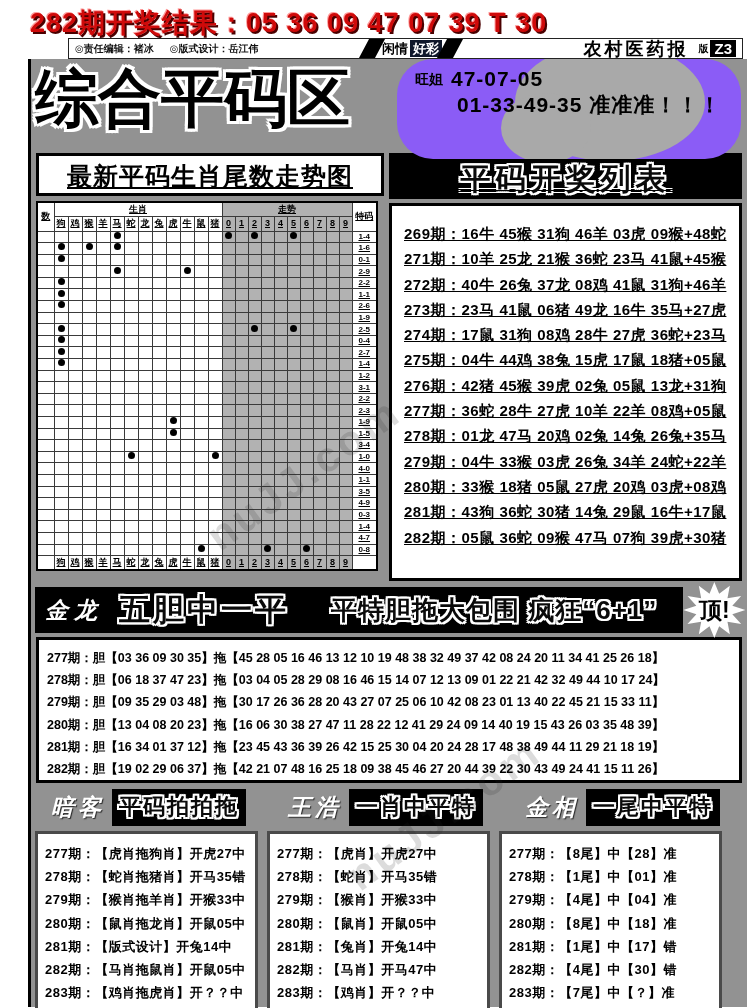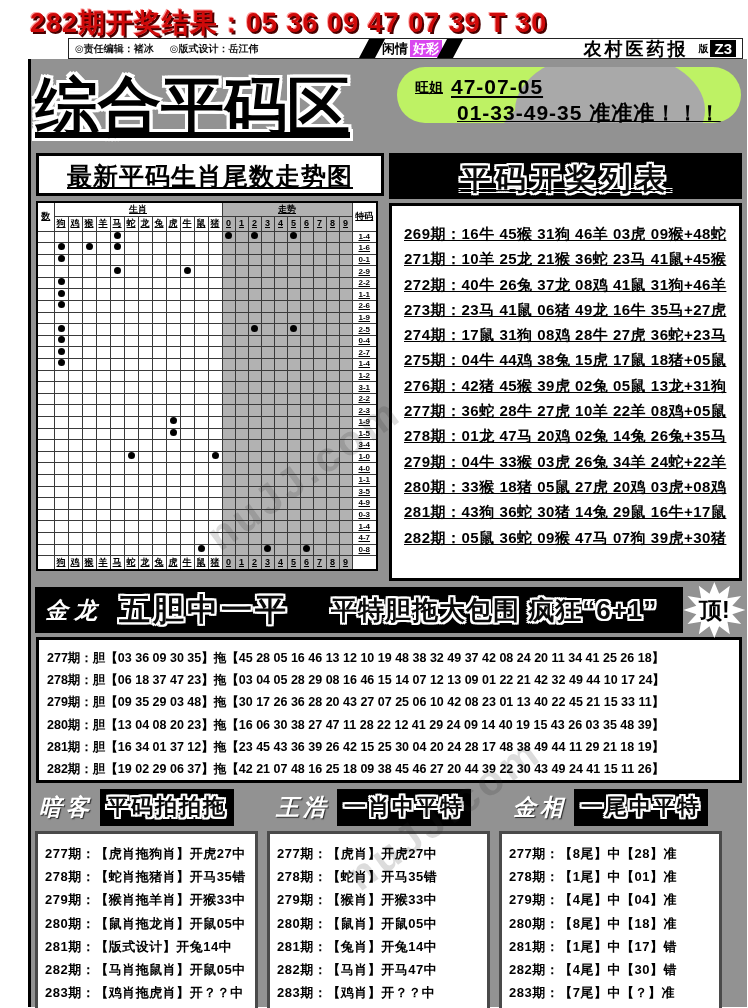--- a/index.html
+++ b/index.html
@@ -19,41 +19,41 @@
   
   .header-bar {
     margin:1px 5px 0 68px; height:21px; border:1px solid #222;
     background:#fff; display:flex; align-items:center; padding:0 6px;
     font-size:10px; position:relative;
   }
   .credits { display:flex; gap:16px; color:#111; font-weight:bold; }
   .masthead { position:absolute; left:295px; top:0; height:19px; display:flex; align-items:center; }
   .mh-wedge { width:16px; height:19px; background:#000; transform:skewX(-28deg); }
   .mh-left { font-size:13px; font-weight:bold; color:#000; padding:0 2px; }
-  .mh-right { font-size:13px; font-weight:bold; color:#fff; background:#d946ef; padding:0 3px; height:17px; line-height:17px; }
+  .mh-right { font-size:13px; font-weight:bold; color:#fff; background:#0f172a; padding:0 3px; height:17px; line-height:17px; }
   .paper-name { margin-left:auto; font-family:"Liberation Serif","DejaVu Serif",serif; font-weight:bold; font-size:18px; letter-spacing:3px; white-space:nowrap; }
   .edition { display:flex; align-items:center; margin-left:10px; }
   .edition-prefix { font-size:10px; font-weight:bold; margin-right:2px; }
   .edition-box { background:#000; color:#fff; font-size:15px; font-weight:bold; padding:0 4px; line-height:17px; }
   
   .main {
     margin-left:28px; width:719px; height:948px;
     background:#929292; border-left:3px solid #000; position:relative;
   }
   
-  .title-row { display:flex; align-items:flex-start; height:92px; padding:8px 6px 0 4px;text-decoration:underline; }
+  .title-row { display:flex; align-items:flex-start; height:92px; padding:0 6px 0 4px; }
   .big-title {
     flex:none; width:352px; font-size:63px; line-height:78px; font-weight:bold;
     color:#000; letter-spacing:0;
     text-shadow:-3px -3px 0 #fff, 3px -3px 0 #fff, -3px 3px 0 #fff, 3px 3px 0 #fff,
                 -3px 0 0 #fff, 3px 0 0 #fff, 0 -3px 0 #fff, 0 3px 0 #fff;
     white-space:nowrap;
   }
   .bubble {
-    flex:1; margin-left:10px; height:56px; background:#bef264; border-radius:36px;
+    flex:1; margin-left:10px; height:100px; background:#8b5cf6; border-radius:36px;
     position:relative; overflow:hidden; padding:8px 0 0 12px;
   }
   .blob { position:absolute; right:36px; top:-16px; width:190px; height:118px; background:#a9a9a9; border-radius:50%; }
   .blob2 { position:absolute; right:150px; top:34px; width:90px; height:70px; background:#a9a9a9; border-radius:50%; }
   .bubble-inner { position:relative; z-index:2; }
   .bub-row1 { display:flex; align-items:flex-end; }
   .bub-author { font-size:14px; font-weight:bold; margin:0 8px 2px 6px; }
   .bub-line { font-size:21px; font-weight:bold; letter-spacing:1px; white-space:nowrap; }
   .bub-row2 { margin-left:48px; }
   
@@ -95,21 +95,21 @@
   .burst {
     width:62px; height:56px; margin-left:0px; background:#fff;
     clip-path:polygon(100% 50%,79% 57.8%,93.3% 75%,71.2% 71.2%,75% 93.3%,57.8% 79%,50% 100%,42.2% 79%,25% 93.3%,28.8% 71.2%,6.7% 75%,21% 57.8%,0% 50%,21% 42.2%,6.7% 25%,28.8% 28.8%,25% 6.7%,42.2% 21%,50% 0%,57.8% 21%,75% 6.7%,71.2% 28.8%,93.3% 25%,79% 42.2%);
     display:flex; align-items:center; justify-content:center; flex:none;
   }
   .burst-txt { font-size:23px; font-weight:bold; color:#000; }
   
   .dt-rows { margin:0 5px 0 5px; background:#fff; border:3px solid #000; padding:7px 0 6px 8px; height:146px; }
   .dt-row { font-size:12.5px; font-weight:bold; line-height:22.2px; white-space:nowrap; }
   
-  .bb-row { display:flex; align-items:center; height:48px; padding-left:8px; }
+  .bb-row { display:flex; align-items:center; height:48px; padding-left:20px; }
   .bb-group { display:flex; align-items:center; flex:none; width:237px; }
   .bb-author { color:#fff; font-size:23px; font-weight:bold; font-style:italic; font-family:"Liberation Serif","DejaVu Serif",serif; letter-spacing:4px; text-shadow:1px 1px 1px #2a2a2a; margin-right:7px; white-space:nowrap; }
   .bb-box { background:#000; padding:3px 7px 4px; }
   .bb-box .otl { font-size:22px; letter-spacing:2px; white-space:nowrap; }
   
   .panels { display:flex; gap:9px; padding-left:4px; }
   .panel { flex:none; width:223px; background:#fff; border:3px solid #4a4a4a; padding:8px 0 9px 7px; height:184px; }
   .panel-row { font-size:13px; font-weight:bold; line-height:23.2px; white-space:nowrap; letter-spacing:0.5px; }
   
   .wm { position:absolute; z-index:6; color:rgba(40,40,40,0.16); font-size:42px; font-weight:bold; transform:rotate(-36deg); pointer-events:none; letter-spacing:4px; }

